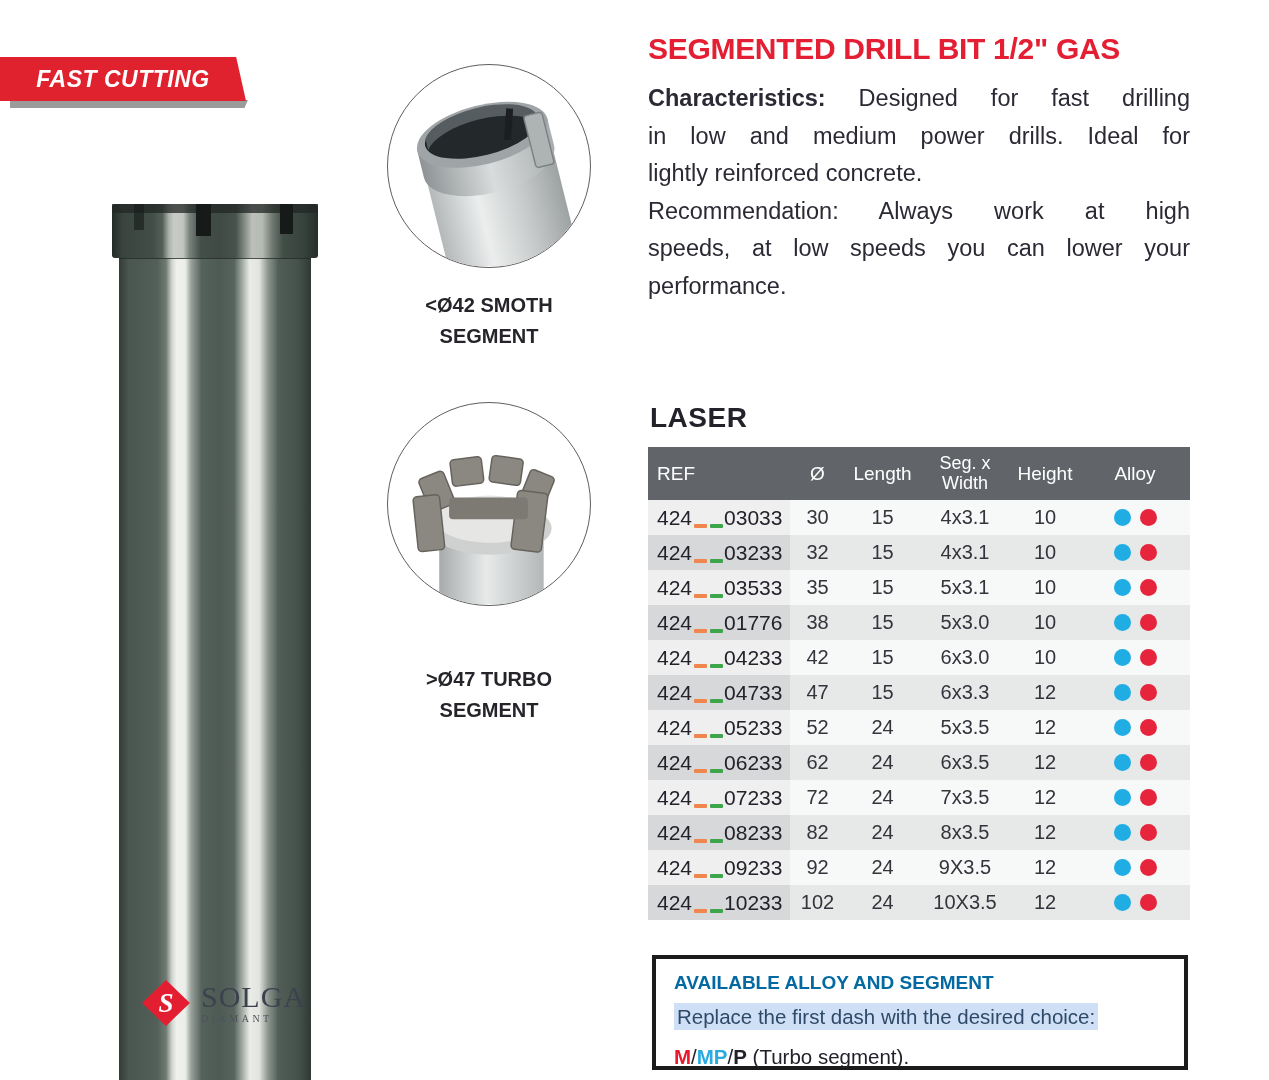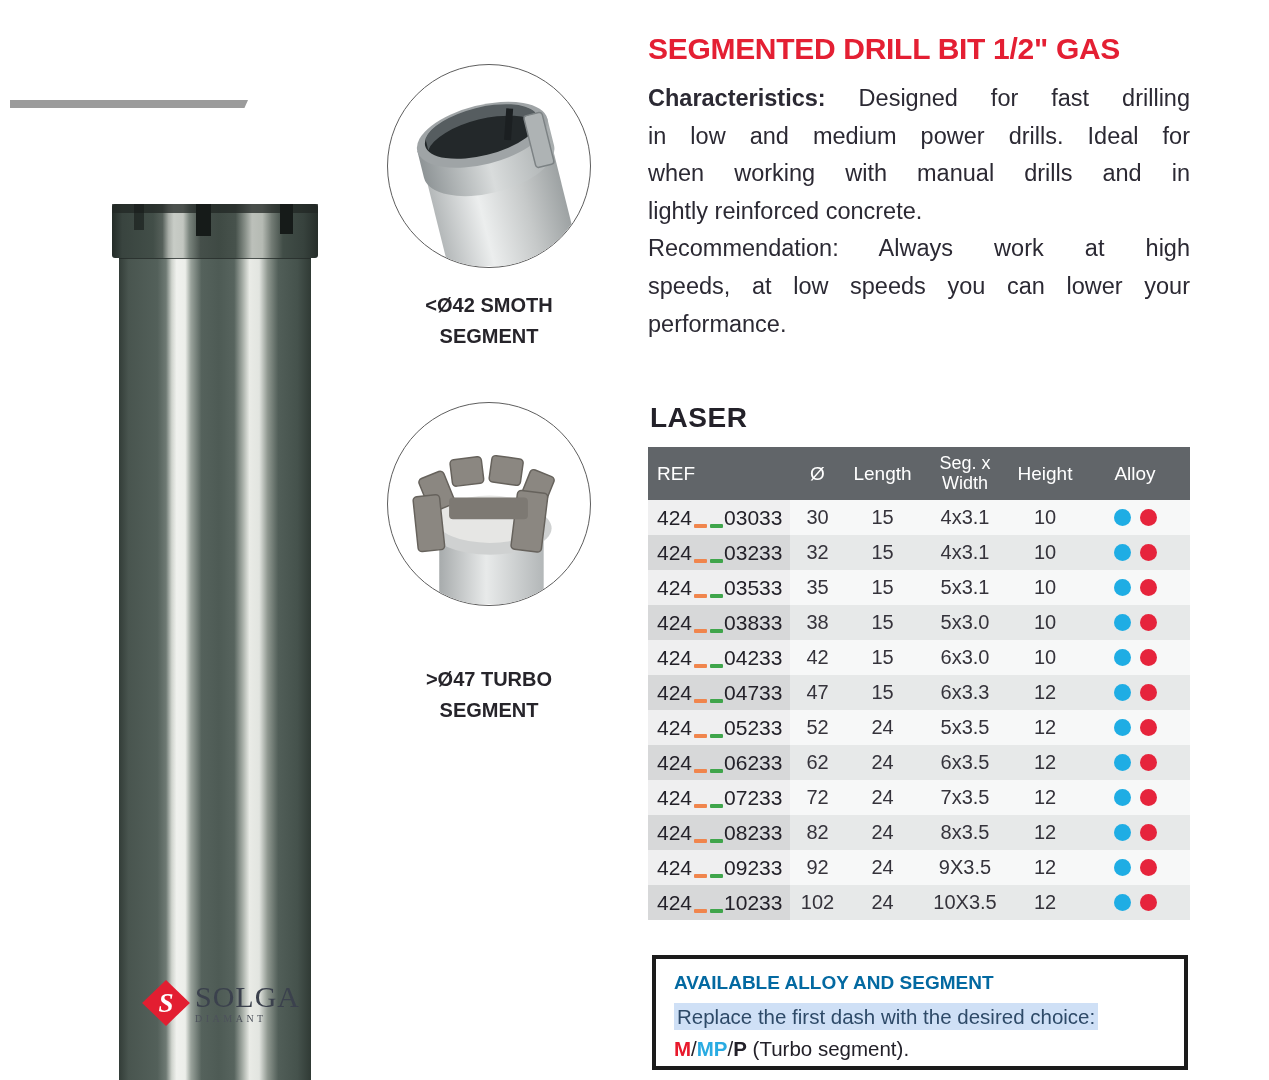--- a/index.html
+++ b/index.html
@@ -9,21 +9,21 @@
   
   .banner-shadow{position:absolute;left:10px;top:100px;width:238px;height:8px;background:#9b9b9b;
                  clip-path:polygon(0 0,100% 0,98.5% 100%,0 100%);}
   .banner{position:absolute;left:0;top:57px;width:246px;height:44px;background:#e0222f;
           clip-path:polygon(0 0,96% 0,100% 100%,0 100%);display:flex;align-items:center;justify-content:center;}
   .banner span{color:#fff;font-style:italic;font-weight:800;font-size:23px;letter-spacing:.5px;}
 
   
   .drill{position:absolute;left:112px;top:198px;width:206px;height:882px;}
   .logo{position:absolute;left:140px;top:979px;display:flex;align-items:flex-start;}
-  .logo-text{margin-left:3px;margin-top:4px;}
+  .logo-text{margin-left:9px;margin-top:4px;}
   .logo-name{font-family:"Liberation Serif",serif;font-size:30px;line-height:28px;color:#3b414d;letter-spacing:1px;}
   .logo-sub{font-family:"Liberation Serif",serif;font-size:10px;letter-spacing:3.5px;color:#4d525b;margin-top:2px;}
 
   
   .fig-circle{position:absolute;width:204px;height:204px;border-radius:50%;border:1.5px solid #5e5e5e;
               overflow:hidden;background:#fff;box-sizing:border-box;}
   .fig1{left:387px;top:64px;}
   .fig2{left:387px;top:402px;}
   .figcap{position:absolute;width:204px;text-align:center;font-weight:800;font-size:20px;
           color:#26242a;line-height:31px;}
@@ -59,32 +59,35 @@
   .tc.num{font-size:20px;color:#35333b;}
   .tc.alloy{gap:9px;}
   .dot{width:17px;height:17px;border-radius:50%;display:inline-block;}
 
   
   .notebox{position:absolute;left:652px;top:955px;width:536px;height:115px;box-sizing:border-box;
            border:4px solid #1b1b1b;background:#fff;padding:13px 18px 10px;}
   .nb-title{font-size:19px;font-weight:800;color:#0369a1;}
   .nb-hl-wrap{margin-top:11px;}
   .nb-hl{display:inline;background:#cfe0f6;color:#2e4a68;font-size:20.5px;padding:2px 3px;}
-  .nb-line3{margin-top:8px;font-size:20.5px;color:#232129;}
+  .nb-line3{margin-top:16px;font-size:20.5px;color:#232129;}
   .nb-line3 .m{color:#e8192c;font-weight:800;}
   .nb-line3 .mp{color:#29abe2;font-weight:800;}
   .nb-line3 .p{font-weight:800;}
   .nb-line3 .sep{font-weight:400;color:#232129;}
 </style>
 </head>
 <body>
 
 <div id="canvas">
 
   <div class="banner-shadow"></div>
+  <div class="banner">
+    <span>FAST CUTTING</span>
+  </div>
 
   <div class="drill">
     <svg width="206" height="882" viewBox="0 0 206 882">
       <defs>
         <linearGradient id="bodyGrad" x1="0" y1="0" x2="1" y2="0">
           <stop offset="0" stop-color="#333d38"></stop>
             <stop offset="0.05" stop-color="#49554f"></stop>
           <stop offset="0.20" stop-color="#53605a"></stop>
             <stop offset="0.245" stop-color="#6f7a74"></stop>
           <stop offset="0.275" stop-color="#cfd3cd"></stop>
@@ -205,21 +208,20 @@
   </div>
   <div class="figcap cap2">
     <div>&gt;Ø47 TURBO</div>
     <div>SEGMENT</div>
   </div>
 
   <div class="title">SEGMENTED DRILL BIT 1/2" GAS</div>
   <div class="desc">
       <div class="pline just"><b>Characteristics:</b> Designed for fast drilling</div>
       <div class="pline just">in low and medium power drills. Ideal for</div>
-      <div class="pline just">when working with manual drills and in</div>
       <div class="pline">lightly reinforced concrete.</div>
       <div class="pline just">Recommendation: Always work at high</div>
       <div class="pline just">speeds, at low speeds you can lower your</div>
       <div class="pline">performance.</div>
     </div>
 
   <div class="laser">LASER</div>
 
   <div class="spec">
     <div class="thead">
@@ -277,21 +279,21 @@
           <div class="tc alloy">
             <span class="dot" style="background: rgb(31, 173, 228);"></span>
             <span class="dot" style="background: rgb(230, 36, 60);"></span>
           </div>
         </div>
         <div class="trow alt">
           <div class="tc ref">
             <span class="refnum">424</span>
             <span class="dash d-or" style="background: rgb(240, 133, 77);"></span>
             <span class="dash d-gr" style="background: rgb(63, 165, 75);"></span>
-            <span class="refnum">03833</span>
+            <span class="refnum">01776</span>
           </div>
           <div class="tc num">38</div>
           <div class="tc num">15</div>
           <div class="tc num">5x3.0</div>
           <div class="tc num">10</div>
           <div class="tc alloy">
             <span class="dot" style="background: rgb(31, 173, 228);"></span>
             <span class="dot" style="background: rgb(230, 36, 60);"></span>
           </div>
         </div>

